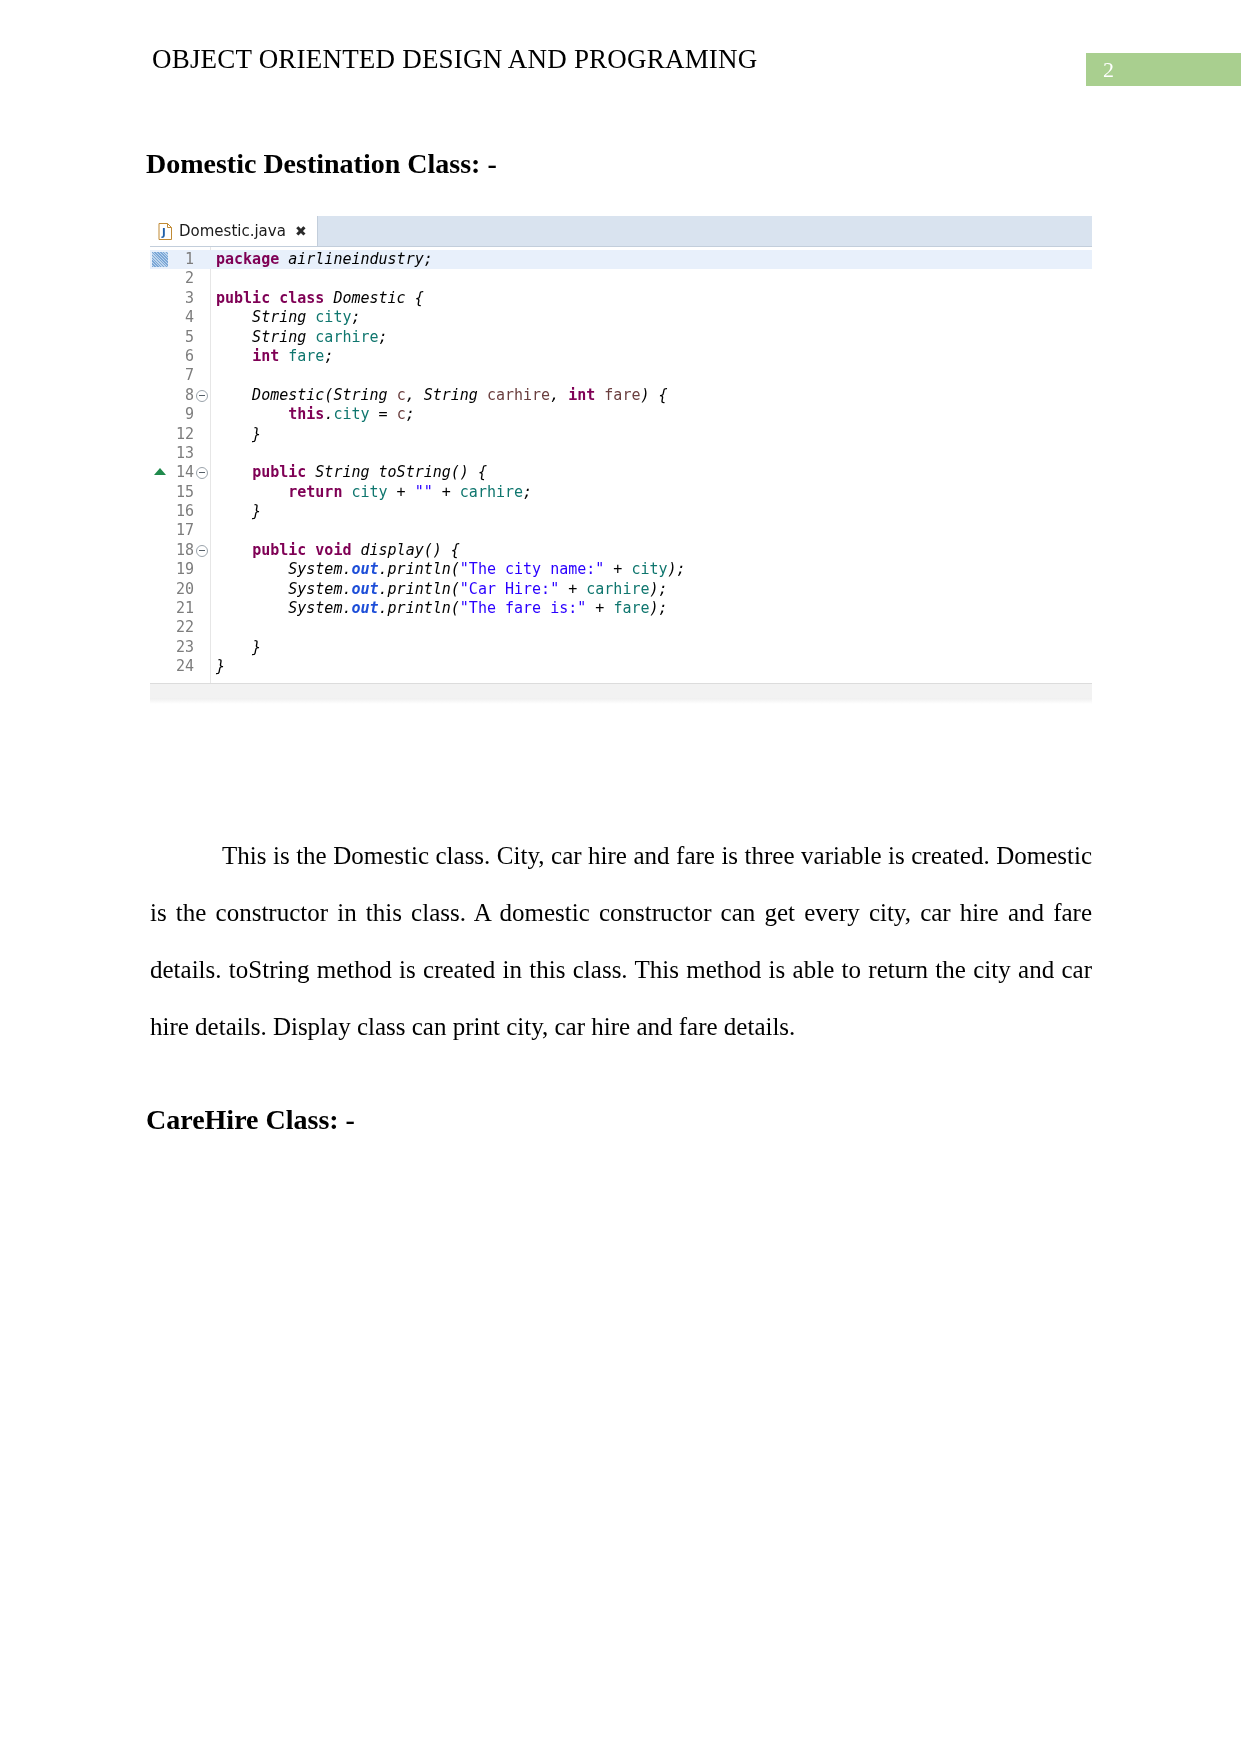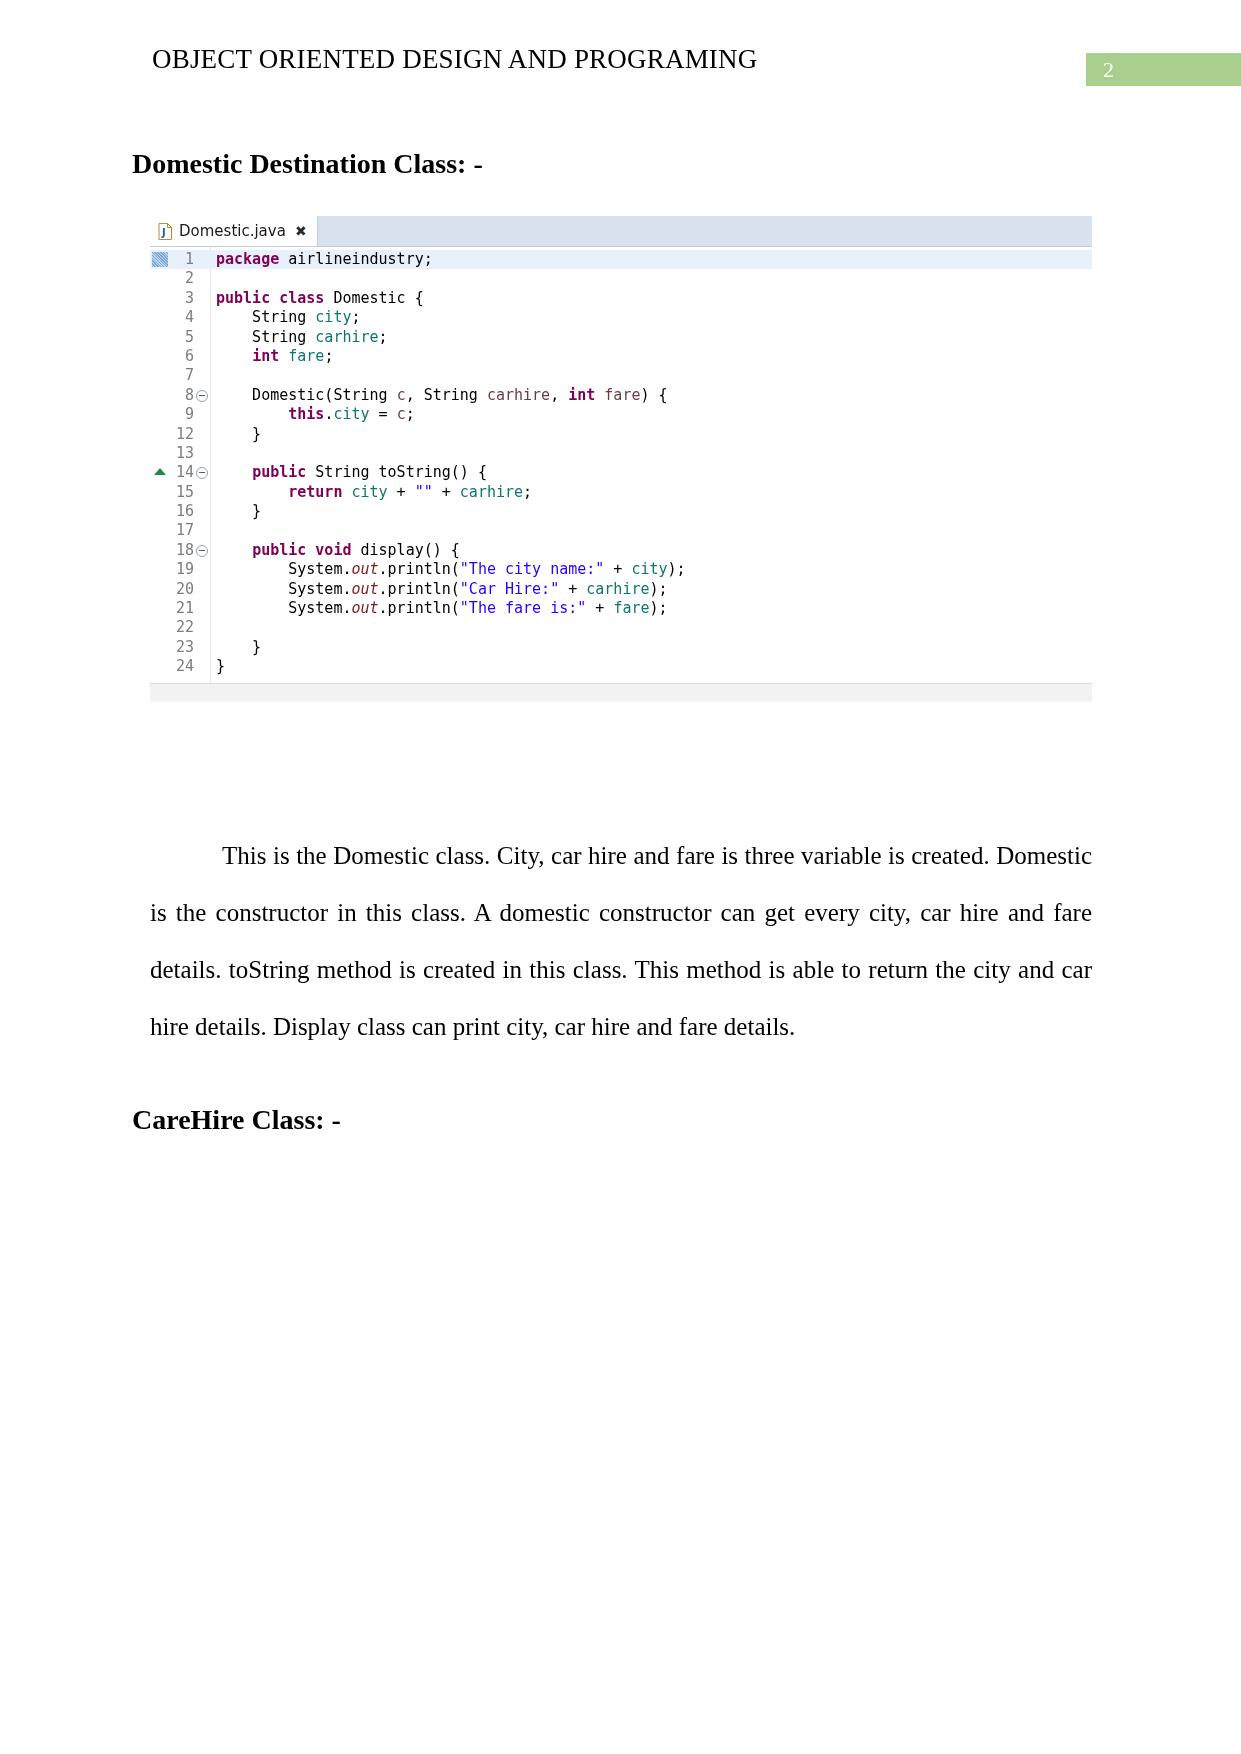--- a/index.html
+++ b/index.html
@@ -46,21 +46,21 @@
     font-size: 22px;
     line-height: 33px;
     text-align: left;
     padding-left: 17px;
     box-sizing: border-box;
   }
 
   
   .section-heading {
     position: absolute;
-    left: 132px;
+    left: 146px;
     font-family: "Liberation Serif", "DejaVu Serif", serif;
     font-weight: bold;
     font-size: 28px;
     color: #000000;
     white-space: nowrap;
   }
   #heading-domestic { top: 148px; }
   #heading-carehire { top: 1094px; margin-top: 10px; }
 
   
@@ -185,22 +185,22 @@
     left: 60px;
     top: 0;
     bottom: 0;
     width: 1px;
     background: #e6e6e6;
   }
   .k  { color: #7f0055; font-weight: bold; }   
   .fld{ color: #0f766e; }                       
   .par{ color: #6a3e3e; }                       
   .str{ color: #2a00ff; }                       
-  .sfl{ color: #7f1d1d; font-style: italic; }   
-  .pln{ color: #000000; }
+  .sfl{ color: #1d4ed8; font-style: italic; font-weight: bold; }   
+  .pln{ color: #000000; font-style: italic; }
   .editor-footer {
     height: 14px;
     background: #f2f2f2;
     border-top: 1px solid #dcdcdc;
   }
   .editor-shadow {
     height: 6px;
     background: linear-gradient(#efefef,#ffffff);
   }
 

